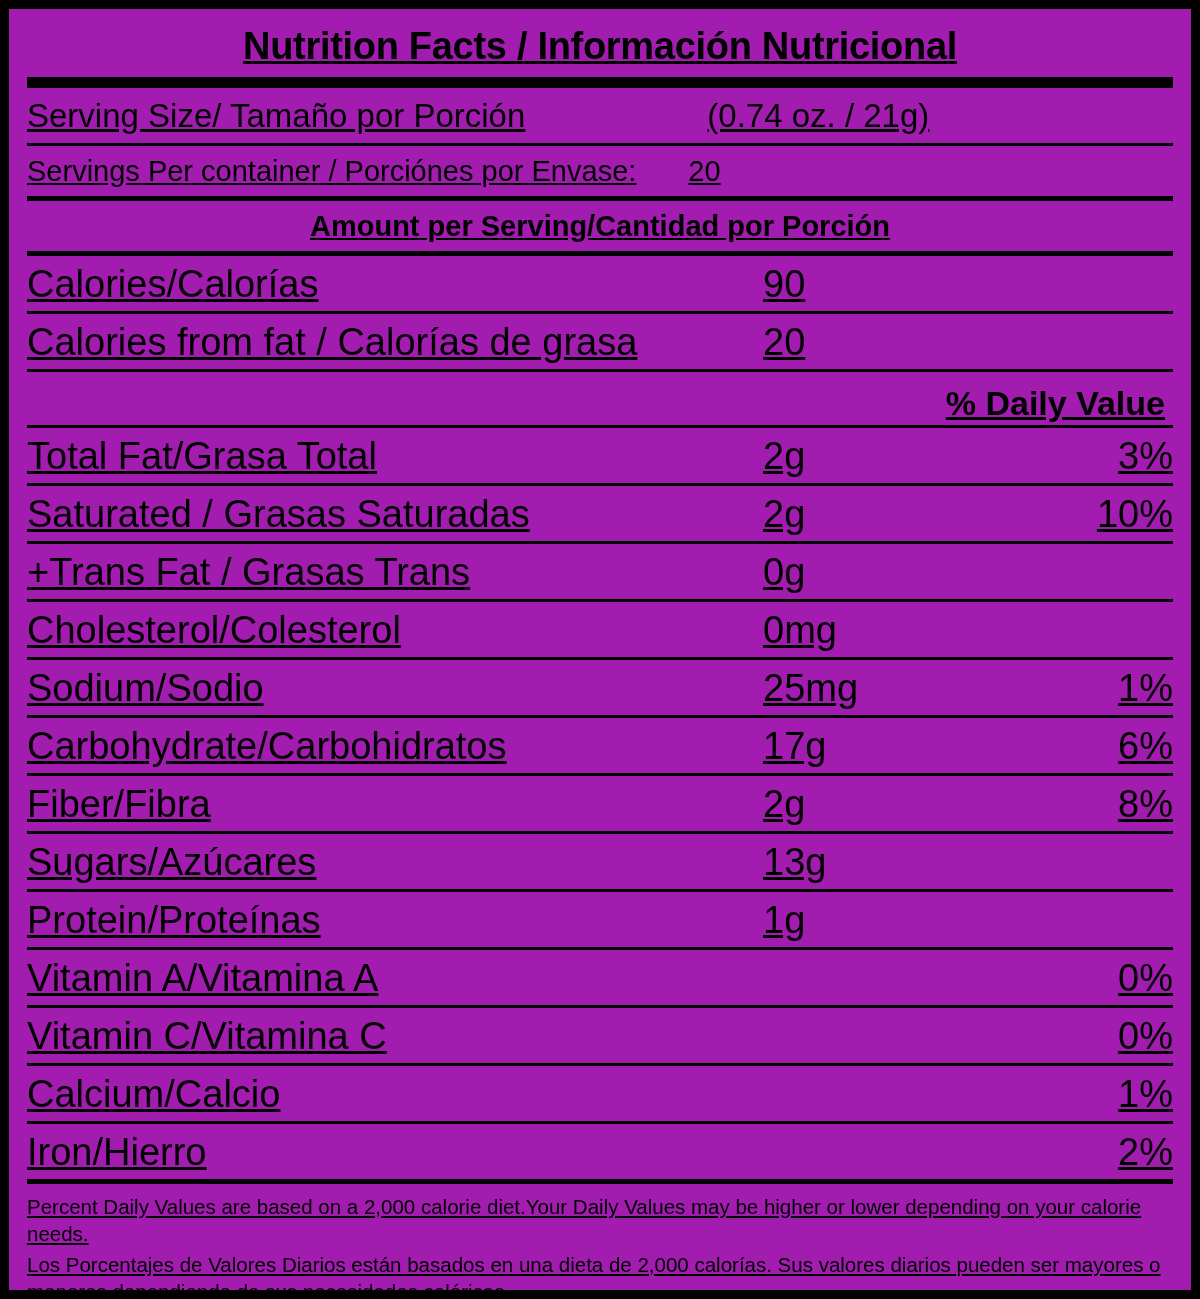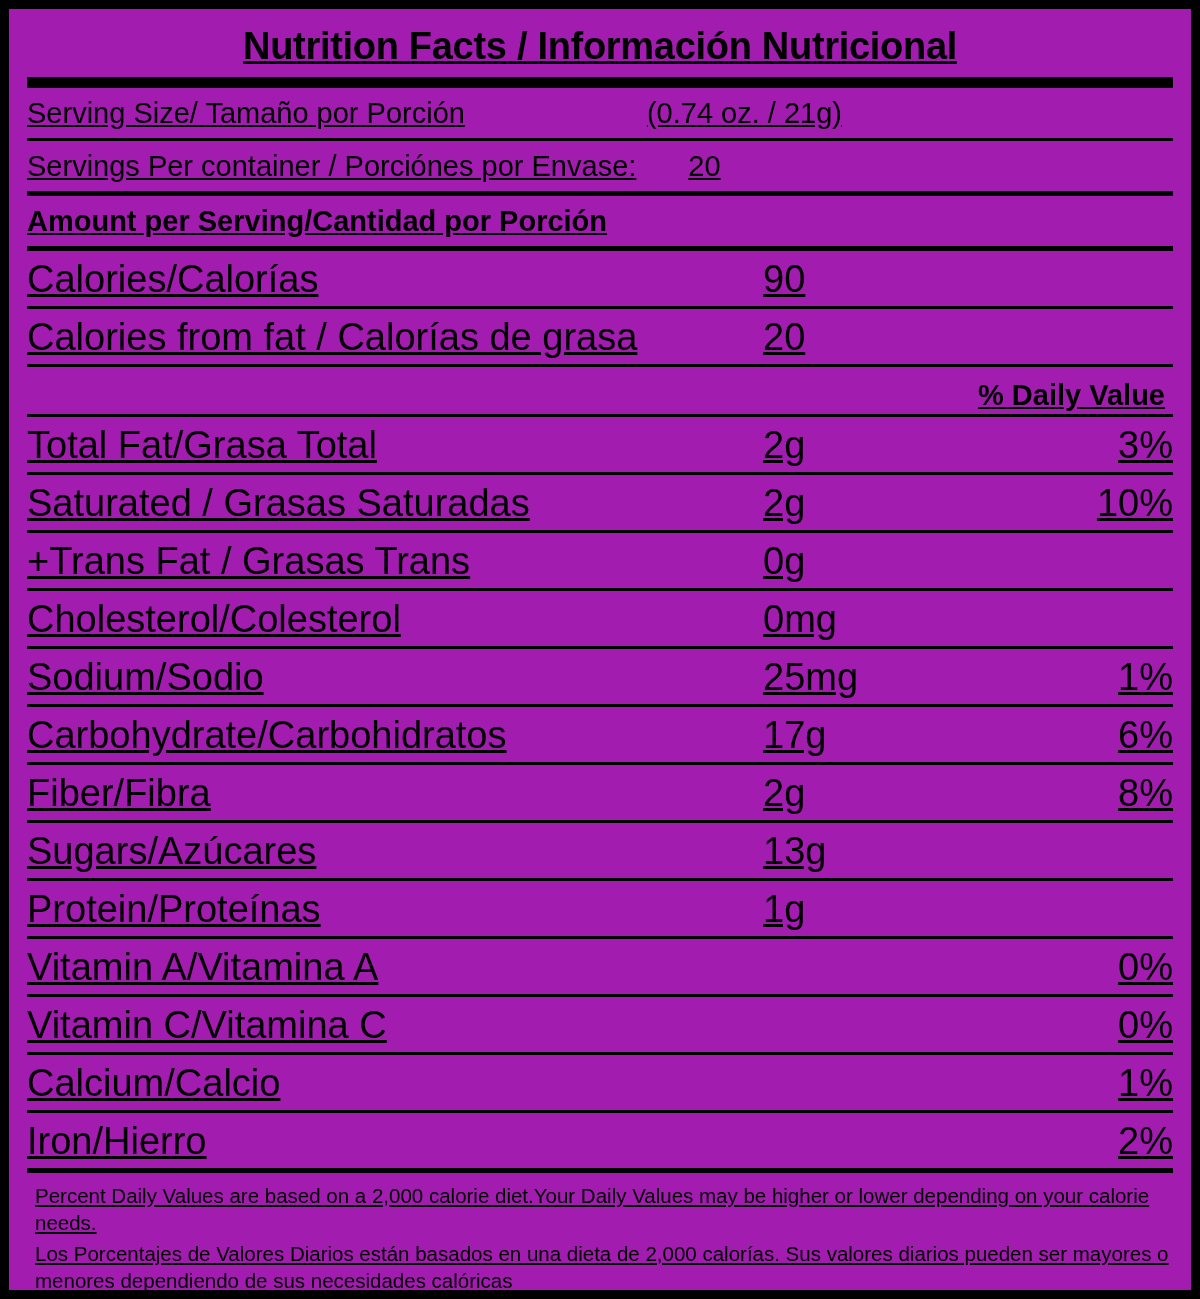--- a/index.html
+++ b/index.html
@@ -62,21 +62,21 @@
     white-space: nowrap;
   }
   .row .dv {
     width: 150px;
     text-align: right;
     white-space: nowrap;
   }
   .serving-row {
     display: flex;
     align-items: center;
-    font-size: 29px;
+    font-size: 33px;
     padding: 9px 0 8px 0;
   }
   .serving-row .name {
     flex: 0 0 auto;
     white-space: nowrap;
   }
   .serving-row .val {
     padding-left: 182px;
     white-space: nowrap;
   }
@@ -91,40 +91,41 @@
     white-space: nowrap;
   }
   .servings-row .val {
     padding-left: 52px;
     white-space: nowrap;
   }
   .amount-head {
     font-size: 29px;
     font-weight: bold;
     padding: 9px 0 8px 0;
+    text-align: center;
   }
   .dv-head {
     text-align: right;
-    font-size: 29px;
+    font-size: 34px;
     font-weight: bold;
     padding: 12px 8px 2px 0;
   }
   .dv-head2 {
     text-align: right;
     font-size: 29px;
     font-weight: bold;
     padding: 4px 8px 10px 0;
   }
   .footnote {
     font-size: 20.5px;
     line-height: 1.32;
     padding-top: 9px;
   }
   .footnote p {
-    margin: 0 0 4px 8px;
+    margin: 0 0 4px 0;
   }
 </style>
 </head>
 <body>
 
 <div class="label">
 
   <div class="title">Nutrition Facts / Información Nutricional</div>
 
   <div class="rule-thick"></div>

